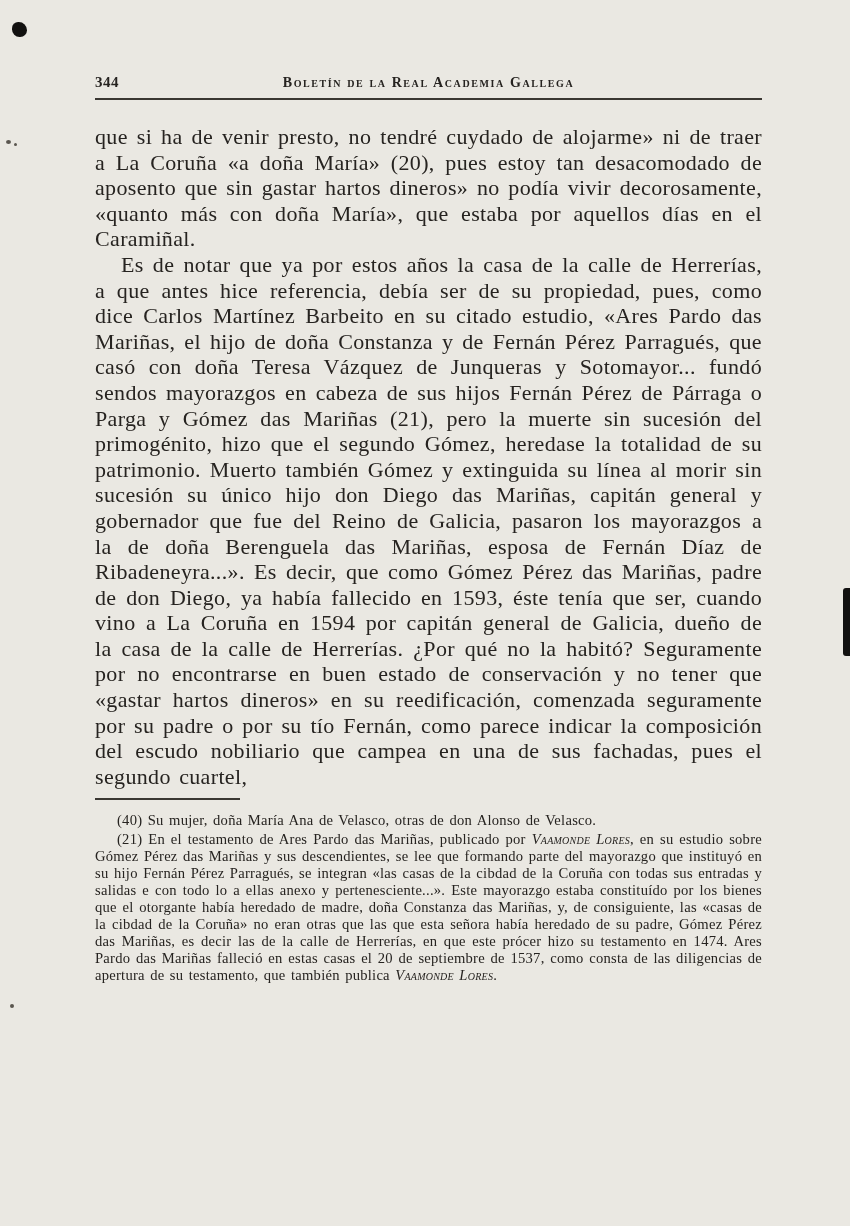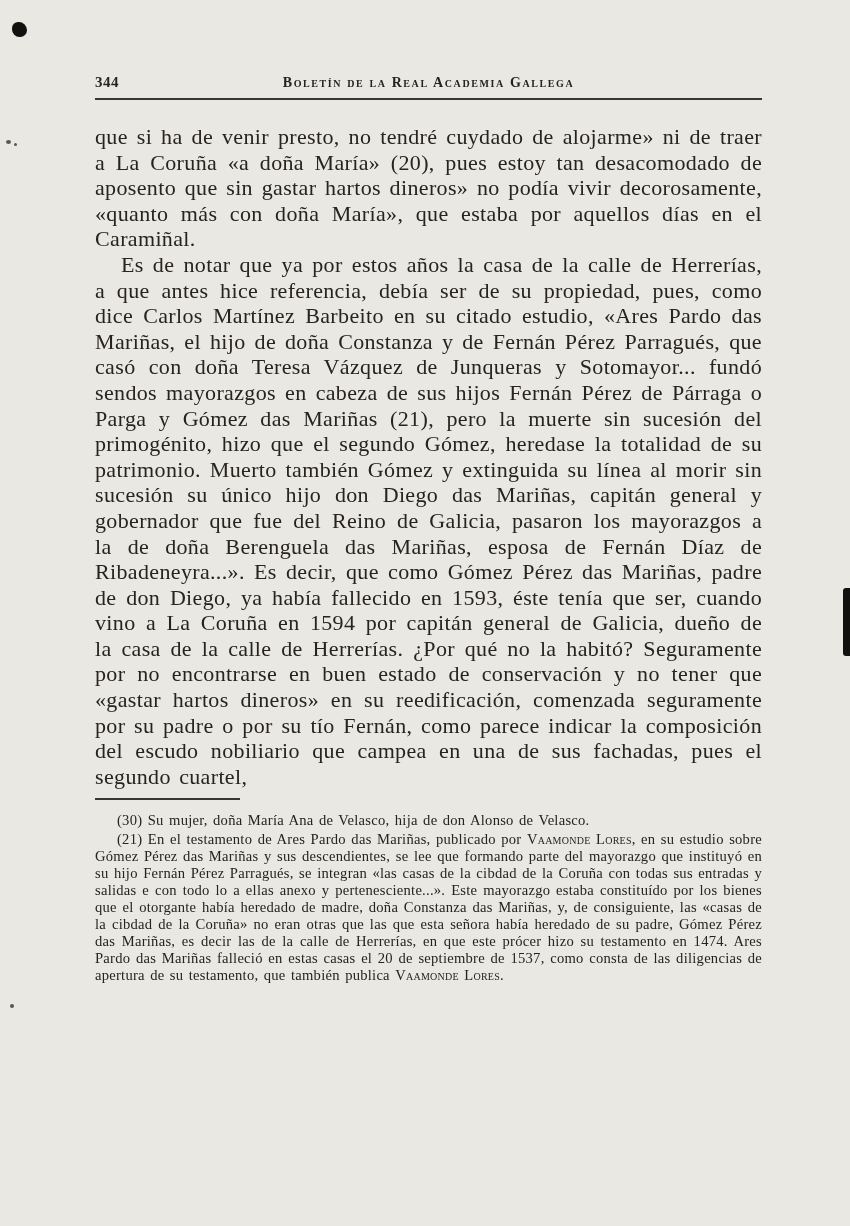--- a/index.html
+++ b/index.html
@@ -63,21 +63,21 @@
   .footnote{
     margin:0;
     font-size:14.6px;
     line-height:17px;
     text-align:justify;
     text-indent:22px;
     letter-spacing:.25px;
     word-spacing:1.5px;
   }
   .footnote + .footnote{margin-top:2px;}
-  .sc{font-variant:small-caps;}
+  .sc{font-variant:small-caps;font-style:italic;}
   .it{}
   
   .artifact{position:absolute;background:#121110;}
   .artifact-corner{
     left:12px;top:22px;width:15px;height:15px;
     border-radius:45% 60% 50% 55%;
   }
   .artifact-edge{
     right:0;top:588px;width:7px;height:68px;
     border-radius:3px 0 0 3px;
@@ -108,18 +108,18 @@
   </div>
 
   <div class="body-area">
     <p class="para">que si ha de venir presto, no tendré cuydado de alojarme» ni de traer a La Coruña «a doña María» (20), pues estoy tan desacomodado de aposento que sin gastar hartos dineros» no podía vivir decorosamente, «quanto más con doña María», que estaba por aquellos días en el Caramiñal.</p>
     <p class="para indent">Es de notar que ya por estos años la casa de la calle de Herrerías, a que antes hice referencia, debía ser de su propiedad, pues, como dice Carlos Martínez Barbeito en su citado estudio, «Ares Pardo das Mariñas, el hijo de doña Constanza y de Fernán Pérez Parragués, que casó con doña Teresa Vázquez de Junqueras y Sotomayor... fundó sendos mayorazgos en cabeza de sus hijos Fernán Pérez de Párraga o Parga y Gómez das Mariñas (21), pero la muerte sin sucesión del primogénito, hizo que el segundo Gómez, heredase la totalidad de su patrimonio. Muerto también Gómez y extinguida su línea al morir sin sucesión su único hijo don Diego das Mariñas, capitán general y gobernador que fue del Reino de Galicia, pasaron los mayorazgos a la de doña Berenguela das Mariñas, esposa de Fernán Díaz de Ribadeneyra...». Es decir, que como Gómez Pérez das Mariñas, padre de don Diego, ya había fallecido en 1593, éste tenía que ser, cuando vino a La Coruña en 1594 por capitán general de Galicia, dueño de la casa de la calle de Herrerías. ¿Por qué no la habitó? Seguramente por no encontrarse en buen estado de conservación y no tener que «gastar hartos dineros» en su reedificación, comenzada seguramente por su padre o por su tío Fernán, como parece indicar la composición del escudo nobiliario que campea en una de sus fachadas, pues el segundo cuartel,</p>
   </div>
 
   <div class="footnote-area">
     <div class="footnote-rule"></div>
 
-    <p class="footnote"><span>(30)</span> <span>Su mujer, doña María Ana de Velasco, hija de don Alonso de Velasco.</span></p>
+    <p class="footnote"><span>(40)</span> <span>Su mujer, doña María Ana de Velasco, otras de don Alonso de Velasco.</span></p>
 
     <p class="footnote"><span>(21)</span> <span>En el testamento de Ares Pardo das Mariñas, publicado por </span><span class="sc">Vaamonde Lores</span><span>, en su estudio sobre </span><span class="it">Gómez Pérez das Mariñas y sus descendientes</span><span>, se lee que formando parte del mayorazgo que instituyó en su hijo Fernán Pérez Parragués, se integran «las casas de la cibdad de la Coruña con todas sus entradas y salidas e con todo lo a ellas anexo y pertenesciente...». Este mayorazgo estaba constituído por los bienes que el otorgante había heredado de madre, doña Constanza das Mariñas, y, de consiguiente, las «casas de la cibdad de la Coruña» no eran otras que las que esta señora había heredado de su padre, Gómez Pérez das Mariñas, es decir las de la calle de Herrerías, en que este prócer hizo su testamento en 1474. Ares Pardo das Mariñas falleció en estas casas el 20 de septiembre de 1537, como consta de las diligencias de apertura de su testamento, que también publica </span><span class="sc">Vaamonde Lores</span><span>.</span></p>
   </div>
 
 </div>
 
 </body></html>

